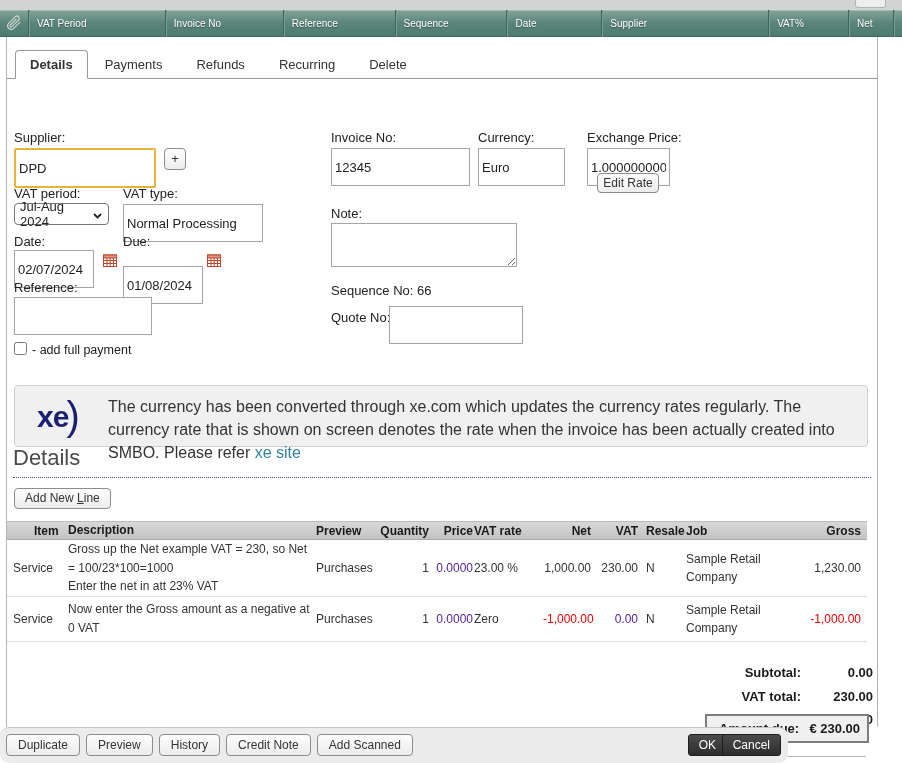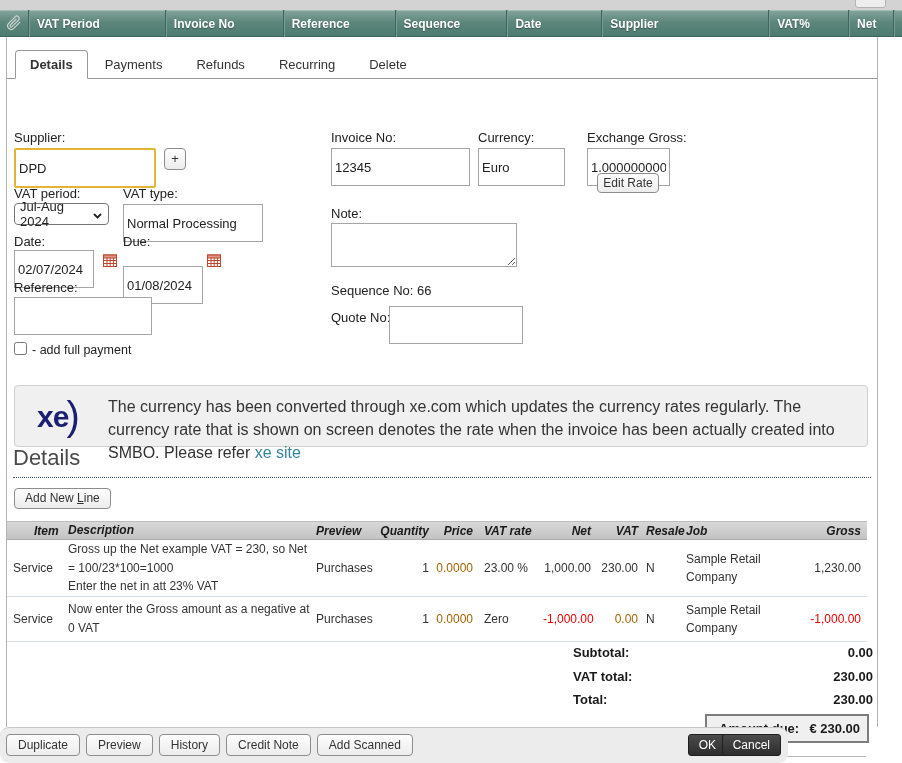--- a/index.html
+++ b/index.html
@@ -7,21 +7,21 @@
   .page { position: relative; width: 902px; height: 763px; background: #fff; overflow: hidden; }
 
   
   .top-strip { position: absolute; left: 0; top: 0; width: 902px; height: 10px; background: #d3d3d3; }
   .top-strip-btn { position: absolute; right: 16px; top: -5px; width: 31px; height: 13px; background: #ededed; border: 1px solid #b2b2b2; border-radius: 3px; }
 
   
   .teal-header { position: absolute; left: 0; top: 10px; width: 902px; height: 27px; display: flex;
     background: linear-gradient(180deg,#85a69c 0%,#5d867b 45%,#4b7a6e 100%);
     box-shadow: inset 0 1px 0 #a3bcb4, inset 0 -1px 0 #3d665c; }
-  .hcell { display: flex; align-items: center; padding-left: 8px; color: #fff; font-size: 12px; font-weight: bold;
+  .hcell { display: flex; align-items: center; padding-left: 8px; color: #fff; font-size: 10px; font-weight: normal;
     text-shadow: 0 1px 1px rgba(0,0,0,.35); overflow: hidden; white-space: nowrap; }
   .hcell.sep { border-left: 1px solid #3c655b; box-shadow: inset 1px 0 0 #7a9c92; }
   .clip-cell { justify-content: center; padding-left: 0; }
 
   
   .panel { position: absolute; left: 6px; top: 37px; width: 872px; height: 690px; background: #fff;
     border-left: 1px solid #b4b4b4; border-right: 1px solid #b4b4b4; }
 
   
   .tabbar { display: flex; align-items: flex-end; margin-top: 14px; border-bottom: 1px solid #989898; padding-left: 8px; height: 28px; }
@@ -51,41 +51,41 @@
   
   .details-heading { position: absolute; left: 6px; top: 366px; width: 858px; font-size: 22px; color: #4a4a4a;
     padding-bottom: 6px; border-bottom: 1px dotted #3c536b; }
   .addline { position: absolute; left: 7px; top: 409px; height: 21px; padding: 0 10px; font-size: 12px; line-height: 19px; }
   .addline .key { text-decoration: underline; }
 
   
   .tbl { position: absolute; left: 0; top: 442px; width: 860px; font-size: 12px; color: #333; }
   .trow { display: flex; align-items: center; border-bottom: 1px solid #d7dee5; }
   .thead { background: linear-gradient(180deg,#d8d8d8,#c3c3c3); border-top: 1px solid #bcbcbc; border-bottom: 1px solid #ababab;
-    font-weight: bold; color: #1a1a1a; height: 19px; font-style: italic; }
+    font-weight: bold; color: #1a1a1a; height: 19px; }
   .c-item   { width: 55px;  padding-left: 6px; }
   .thead .c-item { padding-left: 27px; }
   .c-desc   { width: 248px; padding-left: 6px; white-space: pre-line; line-height: 1.55; }
   .c-nom    { width: 68px;  padding-left: 6px; }
   .c-qty    { width: 55px;  text-align: right; padding-right: 4px; }
   .c-price  { width: 40px;  text-align: right; }
-  .c-vrate  { width: 70px;  padding-left: 11px; }
+  .c-vrate  { width: 70px;  padding-left: 1px; }
   .c-net    { width: 48px;  text-align: right; }
   .c-vat    { width: 47px;  text-align: right; }
   .c-resale { width: 42px;  padding-left: 8px; }
   .c-job    { width: 98px;  padding-left: 6px; line-height: 1.5; }
   .c-gross  { width: 89px;  text-align: right; padding-right: 6px; }
   .row1 { height: 57px; }
   .row2 { height: 45px; }
-  .gray { color: #a16207; }
+  .gray { color: #4c1d95; }
   .neg  { color: #e60000; }
 
   
-  .totrow { position: absolute; right: 6px; width: 300px; display: flex; justify-content: space-between;
-    font-size: 13px; font-weight: bold; color: #1a1a1a; }
+  .totrow { position: absolute; right: 6px; width: 300px; display: flex; justify-content: flex-end;
+    font-size: 13px; font-weight: bold; color: #1a1a1a; margin-top: 20px; }
   .totrow .tlabel { text-align: right; }
   .totrow .tval { width: 72px; text-align: right; }
   .amount-box { position: absolute; left: 698px; top: 635px; width: 164px; height: 29px; background: #f0f0f0;
     border: 2px solid #7d7d7d; display: flex; align-items: center; justify-content: space-between;
     font-size: 13px; font-weight: bold; color: #1a1a1a; padding: 0 7px 0 12px; }
   .divider { position: absolute; left: 7px; top: 677px; width: 852px; border-top: 1px solid #b7b7b7; }
 
   
   .footer { position: absolute; left: 0; top: 727px; width: 788px; height: 36px; background: #ececec; border-top: 1px solid #c6c6c6; border-radius: 9px; }
   .fbtn { position: relative; float: left; margin: 6px 0 0 6px; height: 22px; padding: 0 11px; font-size: 12px; color: #333;
@@ -176,21 +176,21 @@
 
       <input class="abs" style="left: 7px; top: 263px;" type="checkbox">
       <div class="abs lbl" style="left:25px;top:264px;font-size:12.5px">- add full payment</div>
 
       <div class="abs lbl" style="left:324px;top:51px">Invoice No:</div>
       <input class="abs tinput" style="left: 324px; top: 69px; width: 139px; height: 20px;" type="text" value="12345">
 
       <div class="abs lbl" style="left:471px;top:51px">Currency:</div>
       <input class="abs tinput" style="left: 471px; top: 69px; width: 87px; height: 20px;" type="text" value="Euro">
 
-      <div class="abs lbl" style="left:580px;top:51px">Exchange Gross:</div>
+      <div class="abs lbl" style="left:580px;top:51px">Exchange Price:</div>
       <input class="abs tinput" style="left: 580px; top: 69px; width: 83px; height: 20px;" type="text" value="1.0000000000">
       <div class="abs mini-btn" style="left:590px;top:94px;width:62px;height:20px;font-size:12px;line-height:18px">Edit Rate</div>
 
       <div class="abs lbl" style="left:324px;top:127px">Note:</div>
       <textarea class="abs note" style="left: 324px; top: 144px; width: 186px; height: 44px;"></textarea>
 
       <div class="abs lbl" style="left:324px;top:204px">
         <span>Sequence No:</span>
         <span>66</span>
       </div>

